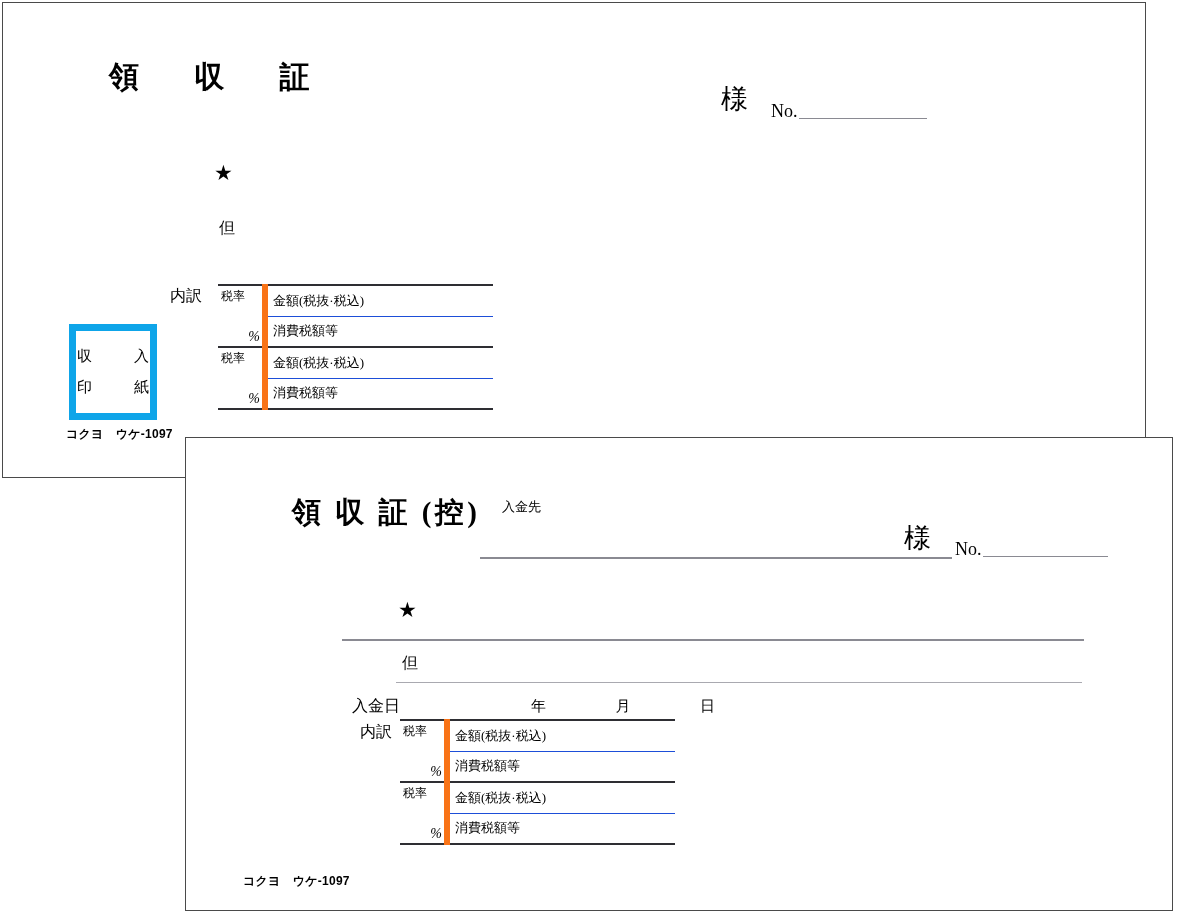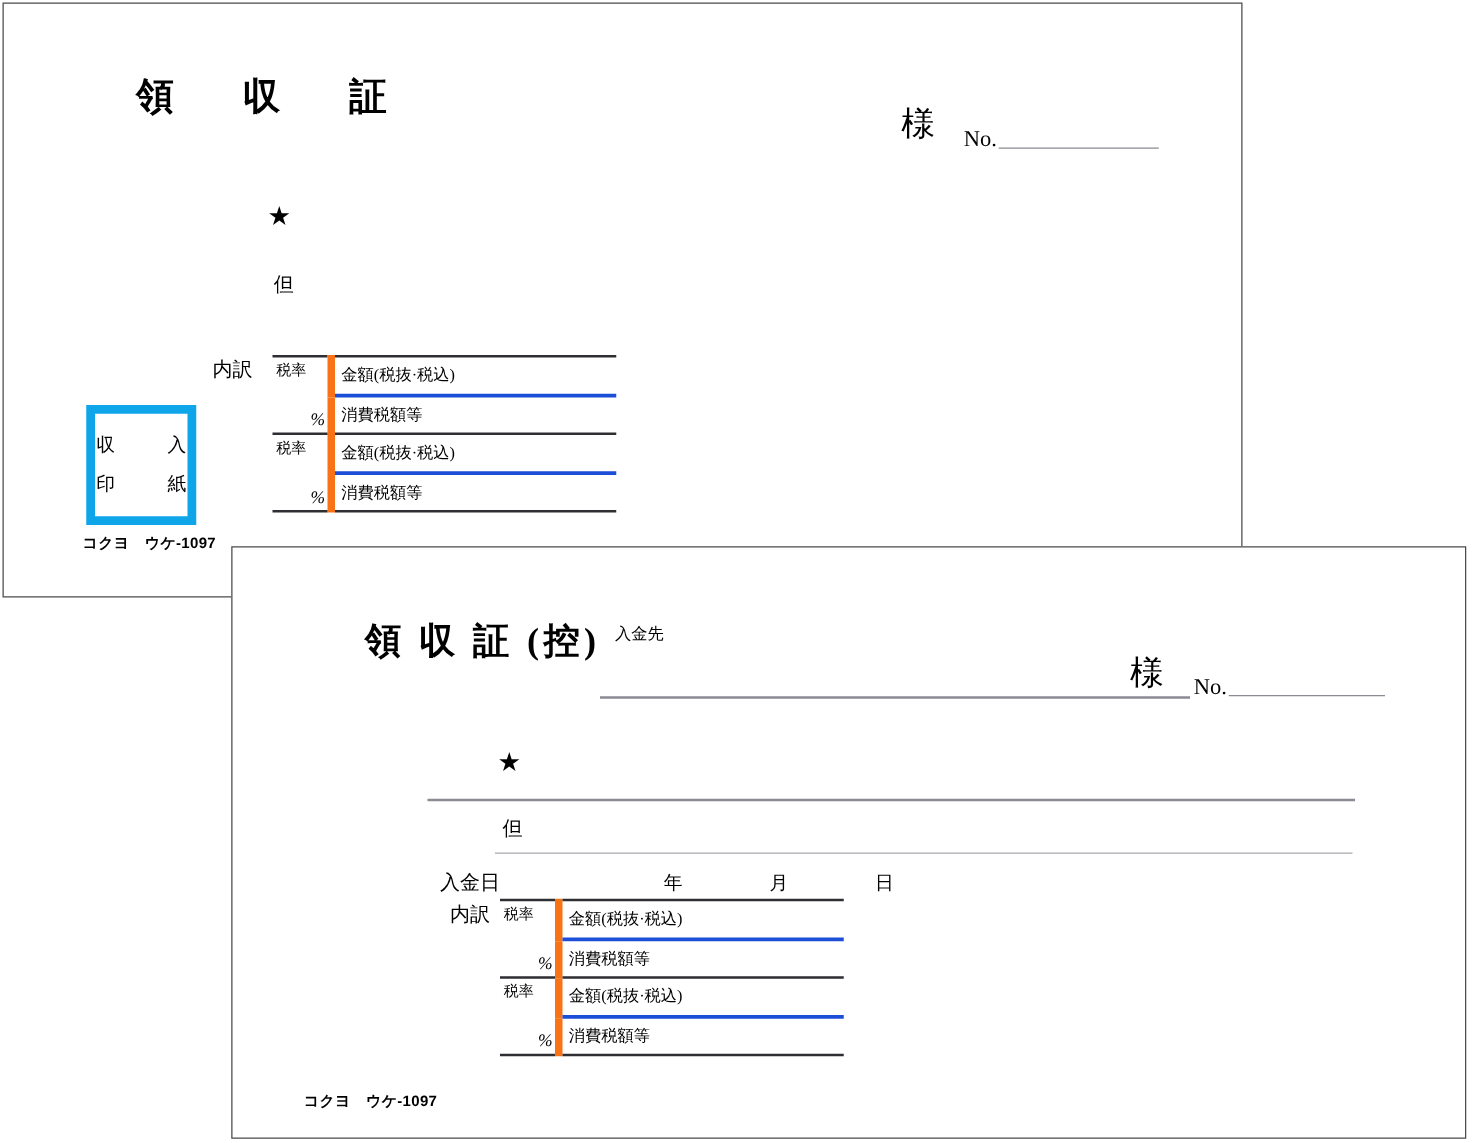--- a/index.html
+++ b/index.html
@@ -20,21 +20,21 @@
     position: absolute;
     background: #ffffff;
     border: 1px solid #4a4a4a;
     box-sizing: border-box;
   }
 
   
   #sheet-receipt {
     left: 2px;
     top: 2px;
-    width: 992px;
+    width: 1144px;
     height: 476px;
     z-index: 1;
   }
 
   
   #sheet-copy {
     left: 185px;
     top: 437px;
     width: 988px;
     height: 474px;
@@ -153,21 +153,21 @@
   }
   table.breakdown td.rate.lbl {
     vertical-align: top;
     padding-top: 2px;
   }
   table.breakdown td.amt {
     font-size: 13px;
     padding-left: 5px;
   }
   .bd-top    { border-top: 2px solid #2e2e33; }
-  .bd-mid    { border-top: 3px solid #1d4ed8; }
+  .bd-mid    { border-top: 1px solid #1d4ed8; }
   .bd-group  { border-top: 2px solid #2e2e33; }
   .bd-bottom { border-bottom: 2px solid #2e2e33; }
 </style>
 </head>
 <body>
 
 <div class="sheet" id="sheet-receipt">
 
   <div class="abs doc-title" style="left:106px; top:54px;">領　収　証</div>
 
@@ -209,21 +209,21 @@
     <div class="stamp-line">印　紙</div>
   </div>
 
   <div class="abs brand" style="left:63px; top:423px;">コクヨ　ウケ-1097</div>
 </div>
 
 <div class="sheet" id="sheet-copy">
 
   <div class="abs doc-title-copy" style="left:106px; top:55px;">領 収 証 (控)</div>
 
-  <div class="abs kanji-sm" style="left:306px; top:60px;">入金先</div>
+  <div class="abs kanji-sm" style="left:316px; top:60px;">入金先</div>
   <div class="abs rule" style="left:294px; top:119px; width:472px; height:2px;"></div>
 
   <div class="abs sama" style="left:718px; top:82px;">様</div>
 
   <div class="abs no-label" style="left:769px; top:101px;">No.</div>
   <div class="abs rule" style="left:797px; top:118px; width:125px; height:1px;"></div>
 
   <div class="abs star" style="left:212px; top:162px;">★</div>
 
   <div class="abs rule" style="left:156px; top:201px; width:742px; height:2px;"></div>

